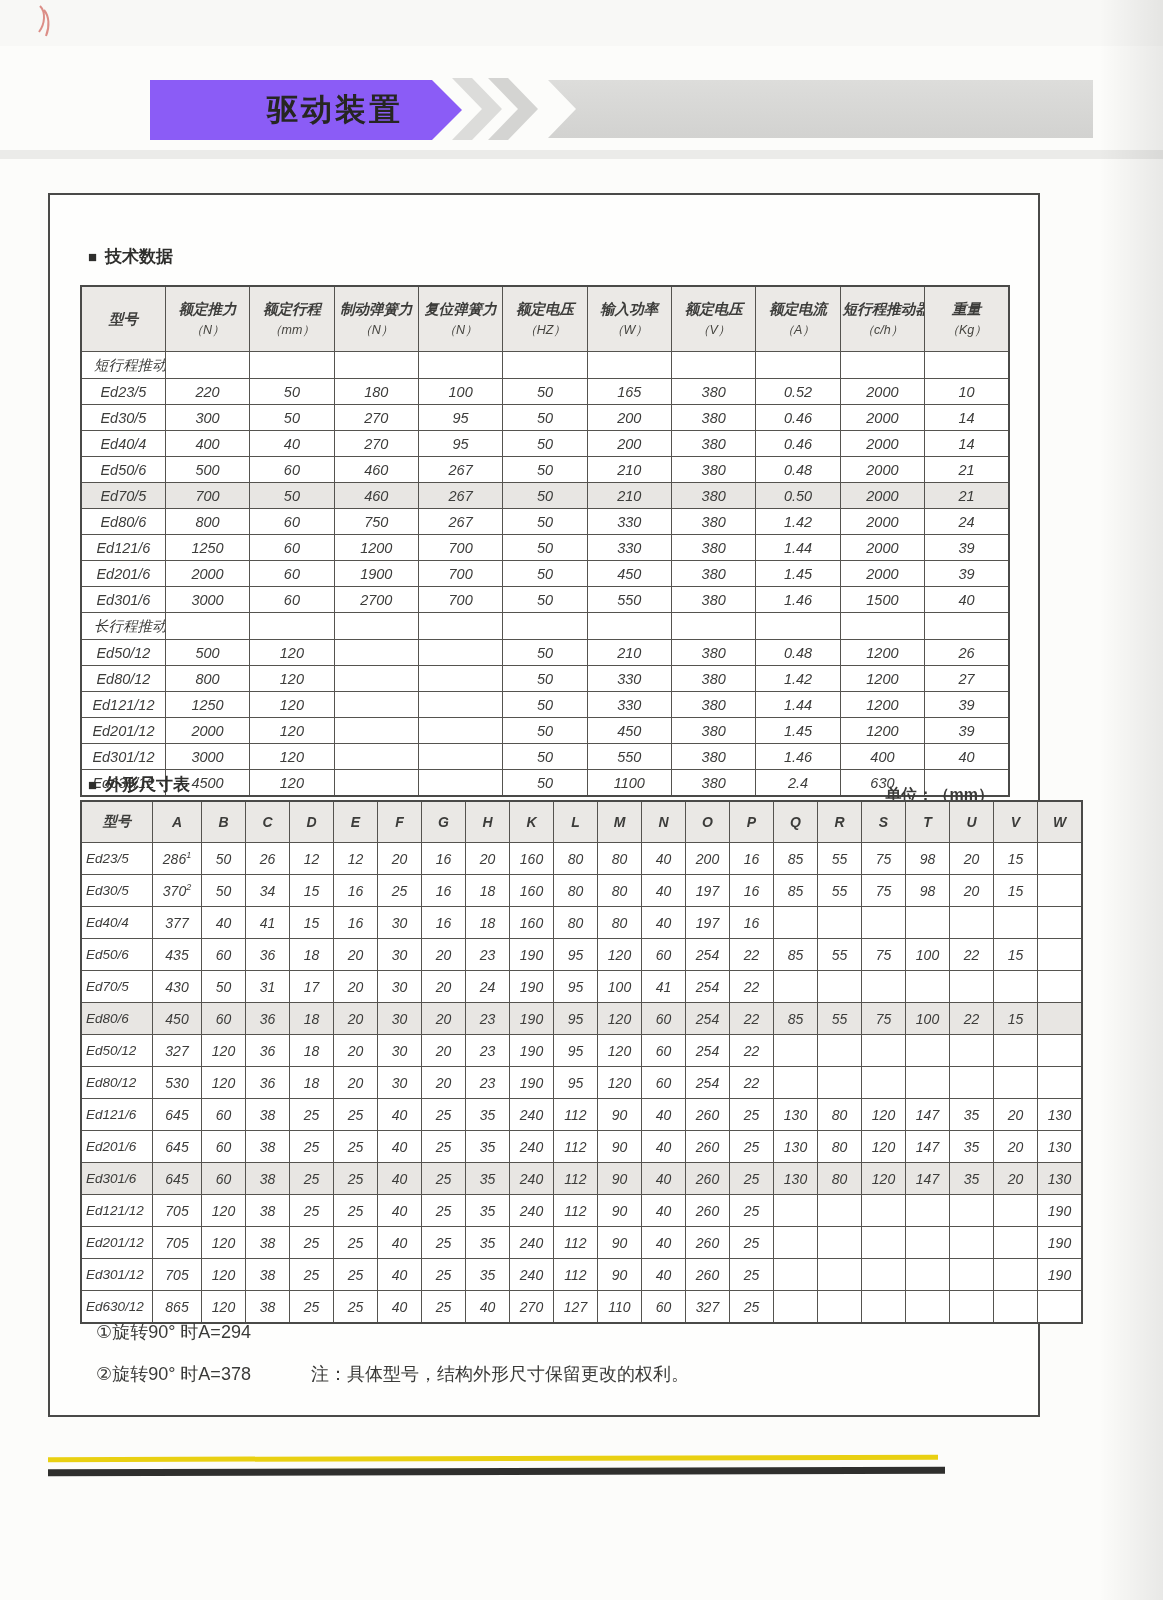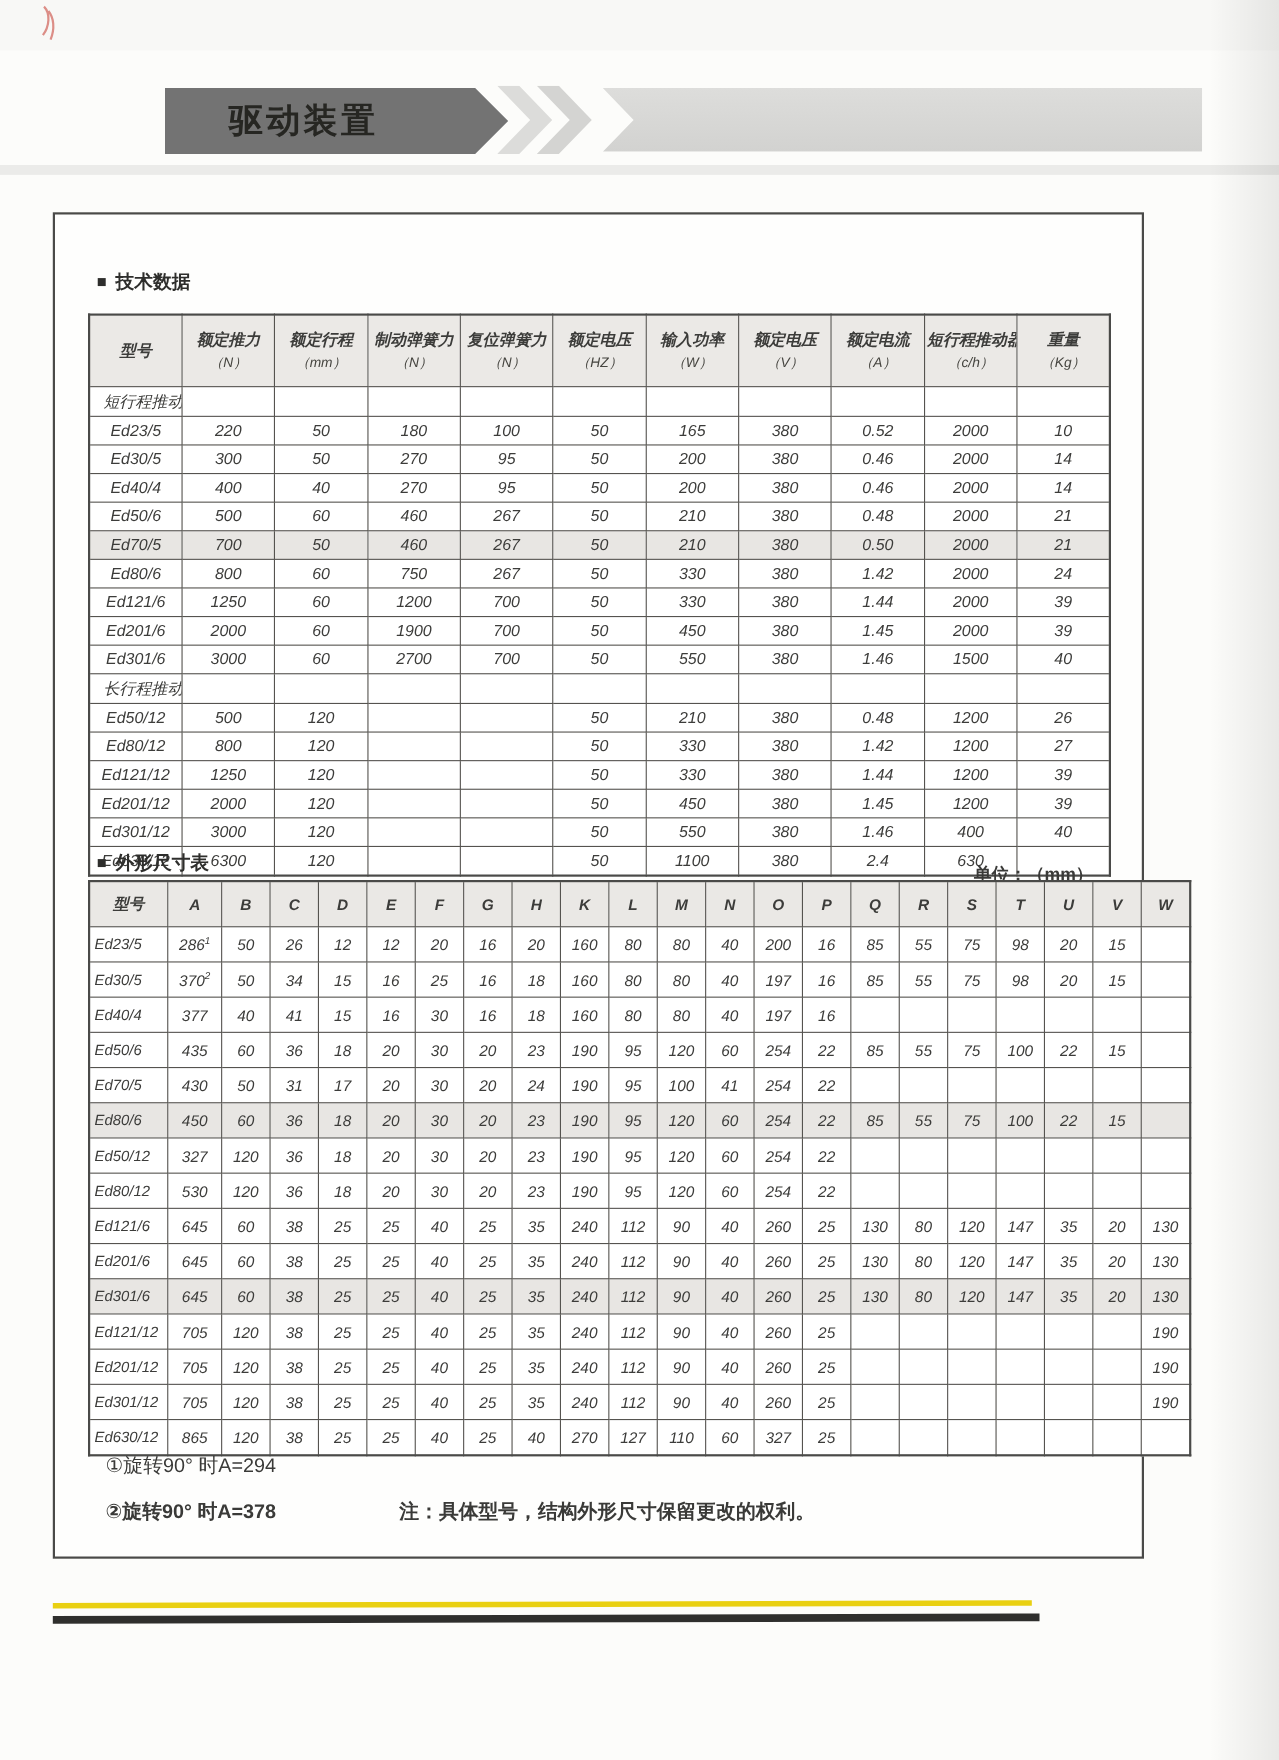--- a/index.html
+++ b/index.html
@@ -54,36 +54,36 @@
   #dim-tbl{position:absolute;left:30px;top:605px;width:944px;border:2px solid #4a4a48;}
   #dim-tbl th{height:38px;background:#eae8e5;font-weight:600;font-size:14px;}
   #dim-tbl td{height:29px;font-size:14px;}
   #dim-tbl td.model{text-align:left;padding-left:4px;font-size:13.5px;}
   tr.shaded td{background:#e8e6e3;}
   sup{font-size:9px;vertical-align:super;line-height:0;}
 
   
   .footnotes{position:absolute;left:46px;top:1125px;font-size:18px;color:#3a3a38;}
   .footnotes .fn{margin-bottom:18px;}
-  .fn-row{display:flex;gap:112px;font-weight:bold;}
+  .fn-row{display:flex;gap:60px;}
 
   
   .bar-yellow{position:absolute;left:48px;top:1456px;width:890px;height:5px;background:#e9d011;transform:rotate(-0.15deg);}
   .bar-black{position:absolute;left:48px;top:1468px;width:897px;height:7px;background:#2f2f2d;transform:rotate(-0.15deg);}
 </style>
 </head>
 <body>
 
 <div class="top-shade"></div>
 
 <svg class="pen-mark" width="40" height="46" viewBox="0 0 40 46">
   <path d="M14,4 C 20,10 19,22 13,30 M18,8 C 23,14 24,24 20,34" stroke="#c4372b" stroke-width="2" fill="none" opacity="0.55"></path>
 </svg>
 
-<div class="banner-yellow" style="background:#737373;">
+<div class="banner-yellow" style="background:#8b5cf6;justify-content:center;">
   <span>驱动装置</span>
 </div>
 <svg class="banner-chevrons" width="100" height="62" viewBox="0 0 100 62">
   <polygon points="0,0 20,0 50,31 20,62 0,62 30,31" fill="#dcdcda"></polygon>
   <polygon points="36,0 56,0 86,31 56,62 36,62 66,31" fill="#d4d4d2"></polygon>
 </svg>
 <div class="banner-bar"></div>
 <div class="under-strip"></div>
 
 <div class="content-box">
@@ -345,21 +345,21 @@
           <td></td>
           <td>50</td>
           <td>550</td>
           <td>380</td>
           <td>1.46</td>
           <td>400</td>
           <td>40</td>
         </tr>
         <tr>
           <td class="model">Ed630/12</td>
-          <td>6300</td>
+          <td>4500</td>
           <td>120</td>
           <td></td>
           <td></td>
           <td>50</td>
           <td>1100</td>
           <td>380</td>
           <td>2.4</td>
           <td>630</td>
           <td></td>
         </tr>

